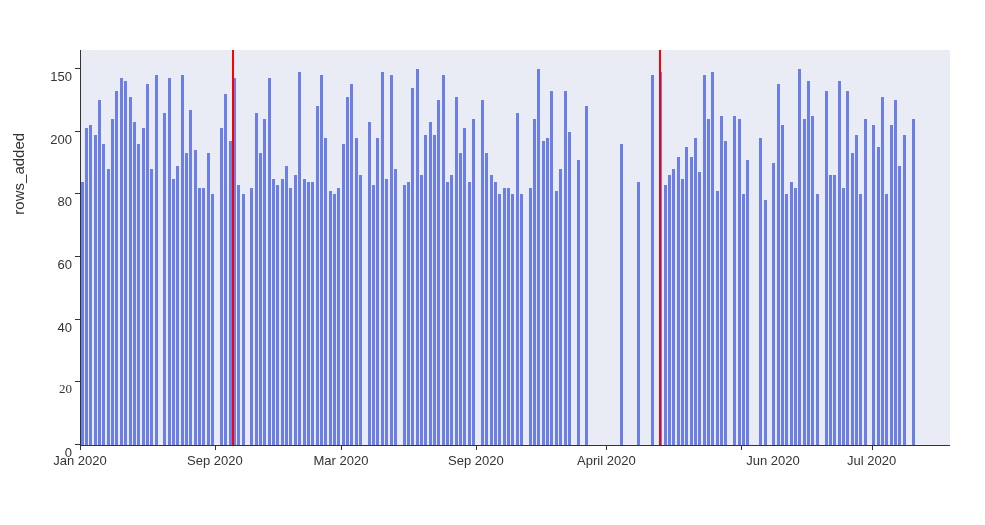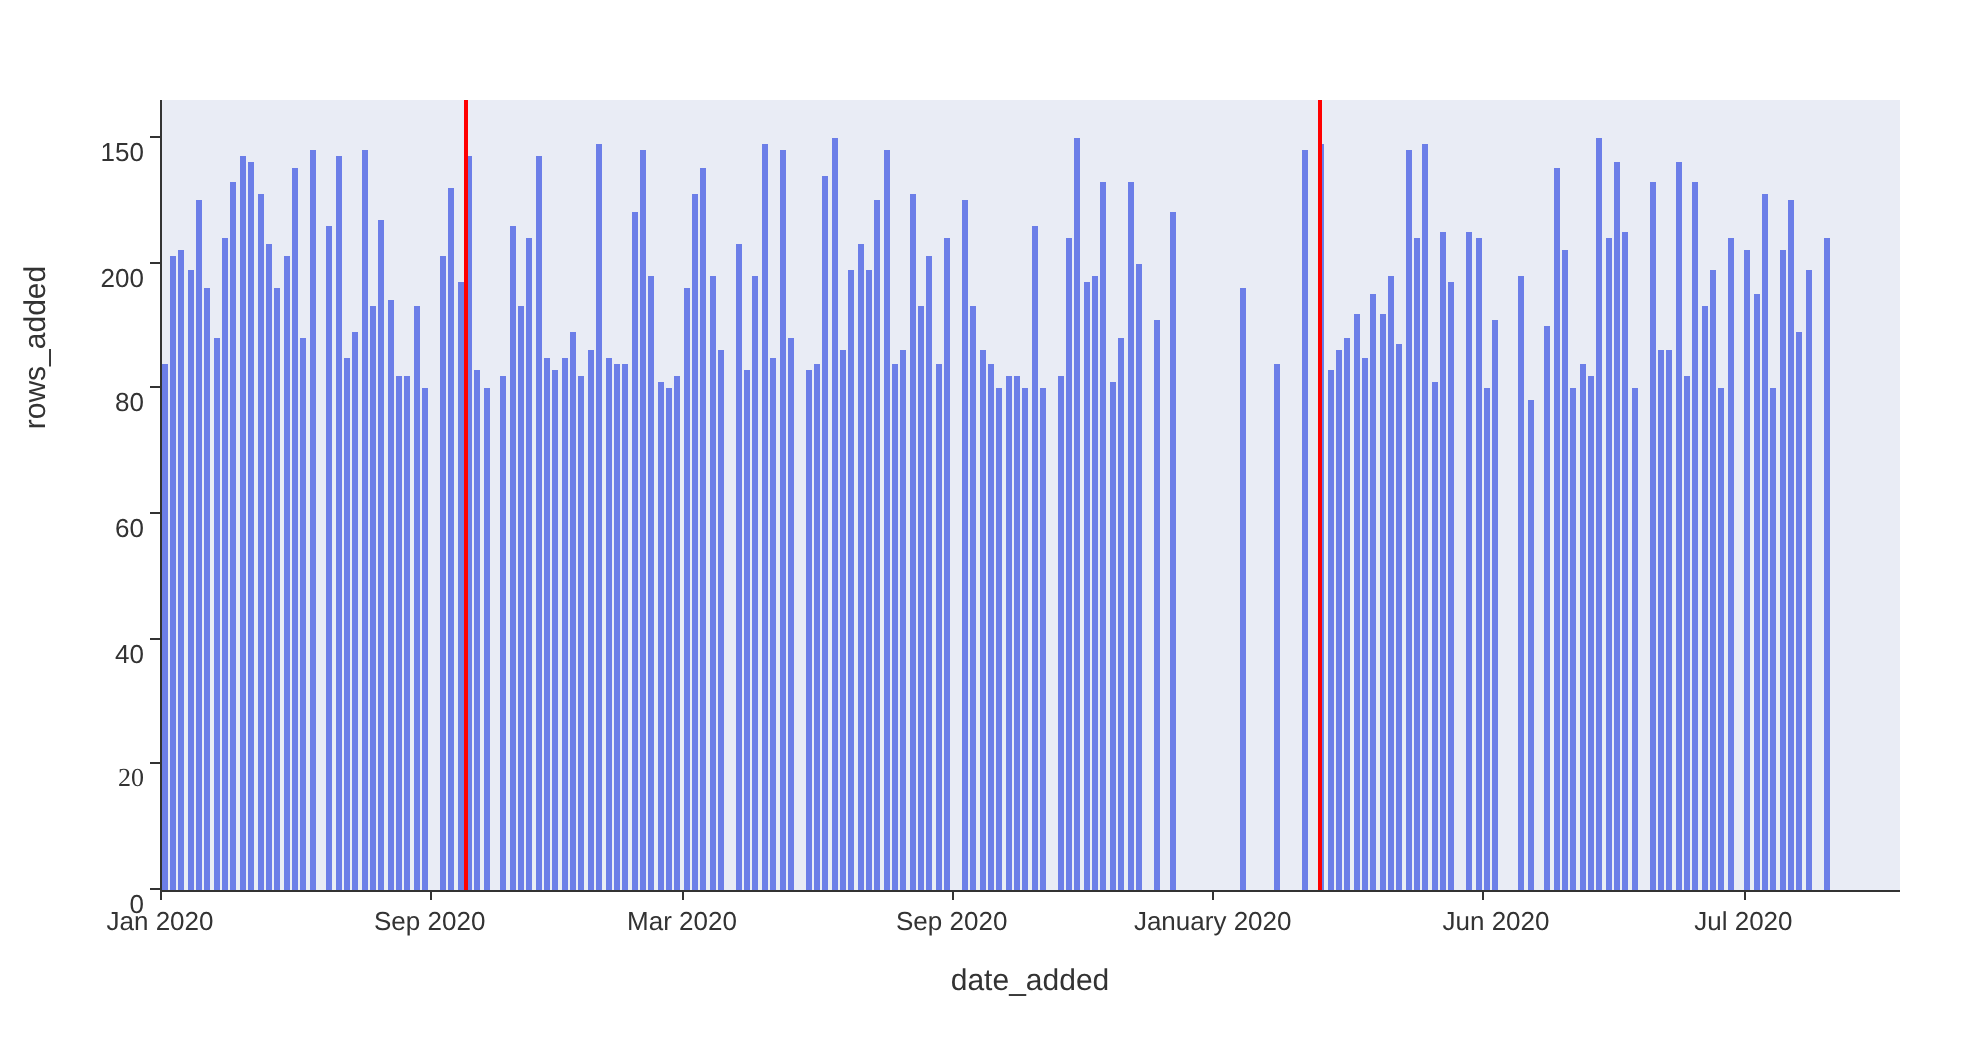--- a/index.html
+++ b/index.html
@@ -301,26 +301,25 @@
     </div>
   <div class="x-axis" id="x-axis">
       <div class="x-tick" style="left: 0px;">Jan 2020</div>
       <div class="x-tick-line" style="left: 0px;"></div>
       <div class="x-tick" style="left: 134.85px;">Sep 2020</div>
       <div class="x-tick-line" style="left: 134.85px;"></div>
       <div class="x-tick" style="left: 261px;">Mar 2020</div>
       <div class="x-tick-line" style="left: 261px;"></div>
       <div class="x-tick" style="left: 395.85px;">Sep 2020</div>
       <div class="x-tick-line" style="left: 395.85px;"></div>
-      <div class="x-tick" style="left: 526.35px;">January 2020</div>
+      <div class="x-tick" style="left: 526.35px;">April 2020</div>
       <div class="x-tick-line" style="left: 526.35px;"></div>
-      <div class="x-tick" style="left: 668px;">Jun 2020</div>
+      <div class="x-tick" style="left: 693px;">Jun 2020</div>
       <div class="x-tick-line" style="left: 661.2px;"></div>
       <div class="x-tick" style="left: 791.7px;">Jul 2020</div>
       <div class="x-tick-line" style="left: 791.7px;"></div>
     </div>
 
   <div class="axis-border" style="left:80px;top:445px;width:870px;height:1px;"></div>
   <div class="axis-border" style="left:80px;top:50px;width:1px;height:395px;"></div>
 
   <div class="y-label">rows_added</div>
-  <div class="x-label">date_added</div>
 </div>
 
 </body></html>

